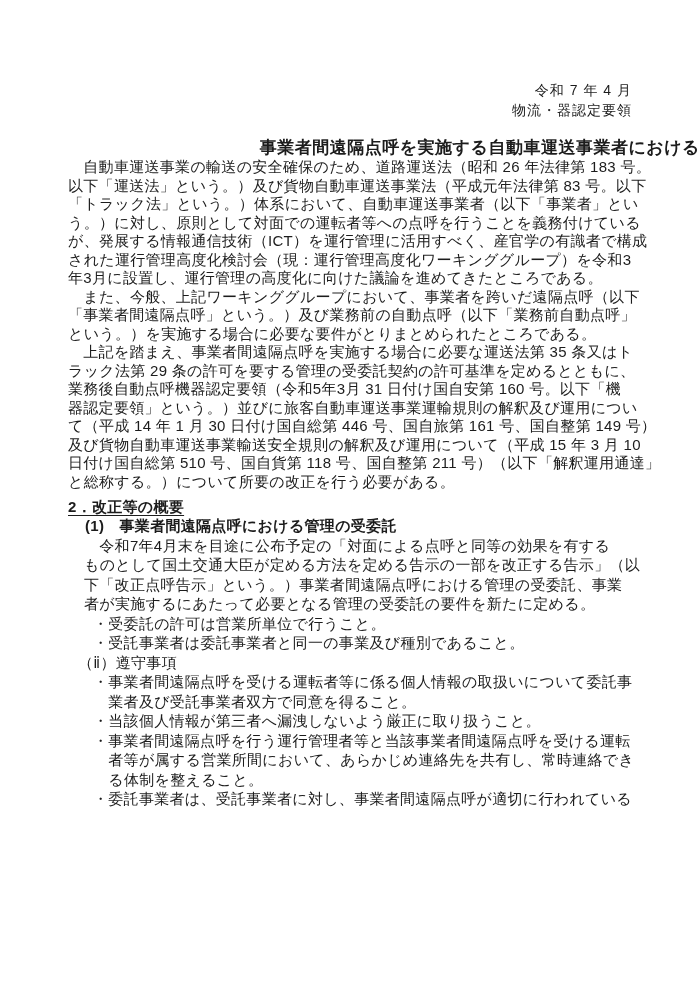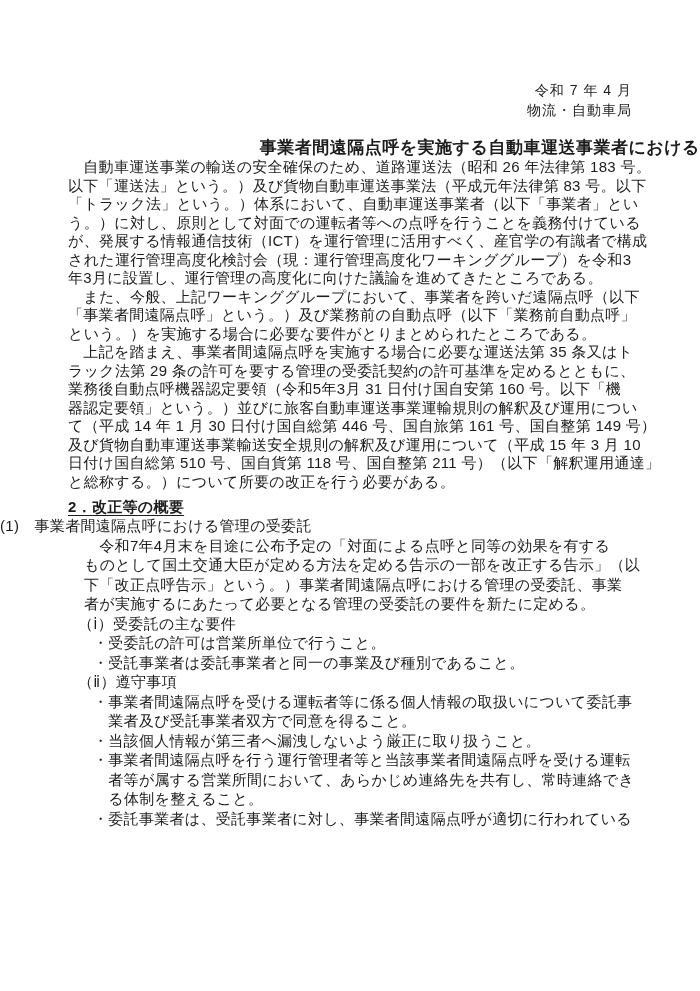--- a/index.html
+++ b/index.html
@@ -56,22 +56,23 @@
     letter-spacing: 0.3px;
   }
   .s1-body {
     margin-left: 68px;
     line-height: 18.5px;
   }
   .s2-heading {
     margin-top: 6px;
   }
   .sub-heading {
+    margin-left: 85px;
     font-size: 15px;
-    font-weight: normal;
+    font-weight: bold;
     line-height: 19.5px;
     letter-spacing: 0.3px;
     white-space: pre;
   }
   .sub-para {
     margin-left: 84px;
     line-height: 19.5px;
   }
   .item-heading {
     margin-left: 78px;
@@ -85,21 +86,21 @@
     line-height: 19.5px;
   }
 </style>
 </head>
 <body>
 
 <div class="page">
 
   <div class="header-block">
     <div>令和 7 年 4 月</div>
-    <div>物流・自動車局</div>
+    <div>物流・器認定要領</div>
   </div>
 
   <div class="title-block">
     <div>事業者間遠隔点呼を実施する自動車運送事業者における</div>
   </div>
 
 
   <div class="lines s1-body">　自動車運送事業の輸送の安全確保のため、道路運送法（昭和 26 年法律第 183 号。
 以下「運送法」という。）及び貨物自動車運送事業法（平成元年法律第 83 号。以下
 「トラック法」という。）体系において、自動車運送事業者（以下「事業者」とい
@@ -123,21 +124,20 @@
     <span class="u">2．改正等の概要</span>
   </div>
 
   <div class="sub-heading">(1)　事業者間遠隔点呼における管理の受委託</div>
 
   <div class="lines sub-para">　令和7年4月末を目途に公布予定の「対面による点呼と同等の効果を有する
 ものとして国土交通大臣が定める方法を定める告示の一部を改正する告示」（以
 下「改正点呼告示」という。）事業者間遠隔点呼における管理の受委託、事業
 者が実施するにあたって必要となる管理の受委託の要件を新たに定める。</div>
 
-  <div class="item-heading">（ⅰ）受委託の主な要件</div>
 
   <div class="lines item-lines">・受委託の許可は営業所単位で行うこと。
 ・受託事業者は委託事業者と同一の事業及び種別であること。</div>
 
   <div class="item-heading">（ⅱ）遵守事項</div>
 
   <div class="lines item-lines">・事業者間遠隔点呼を受ける運転者等に係る個人情報の取扱いについて委託事
 　業者及び受託事業者双方で同意を得ること。
 ・当該個人情報が第三者へ漏洩しないよう厳正に取り扱うこと。
 ・事業者間遠隔点呼を行う運行管理者等と当該事業者間遠隔点呼を受ける運転

